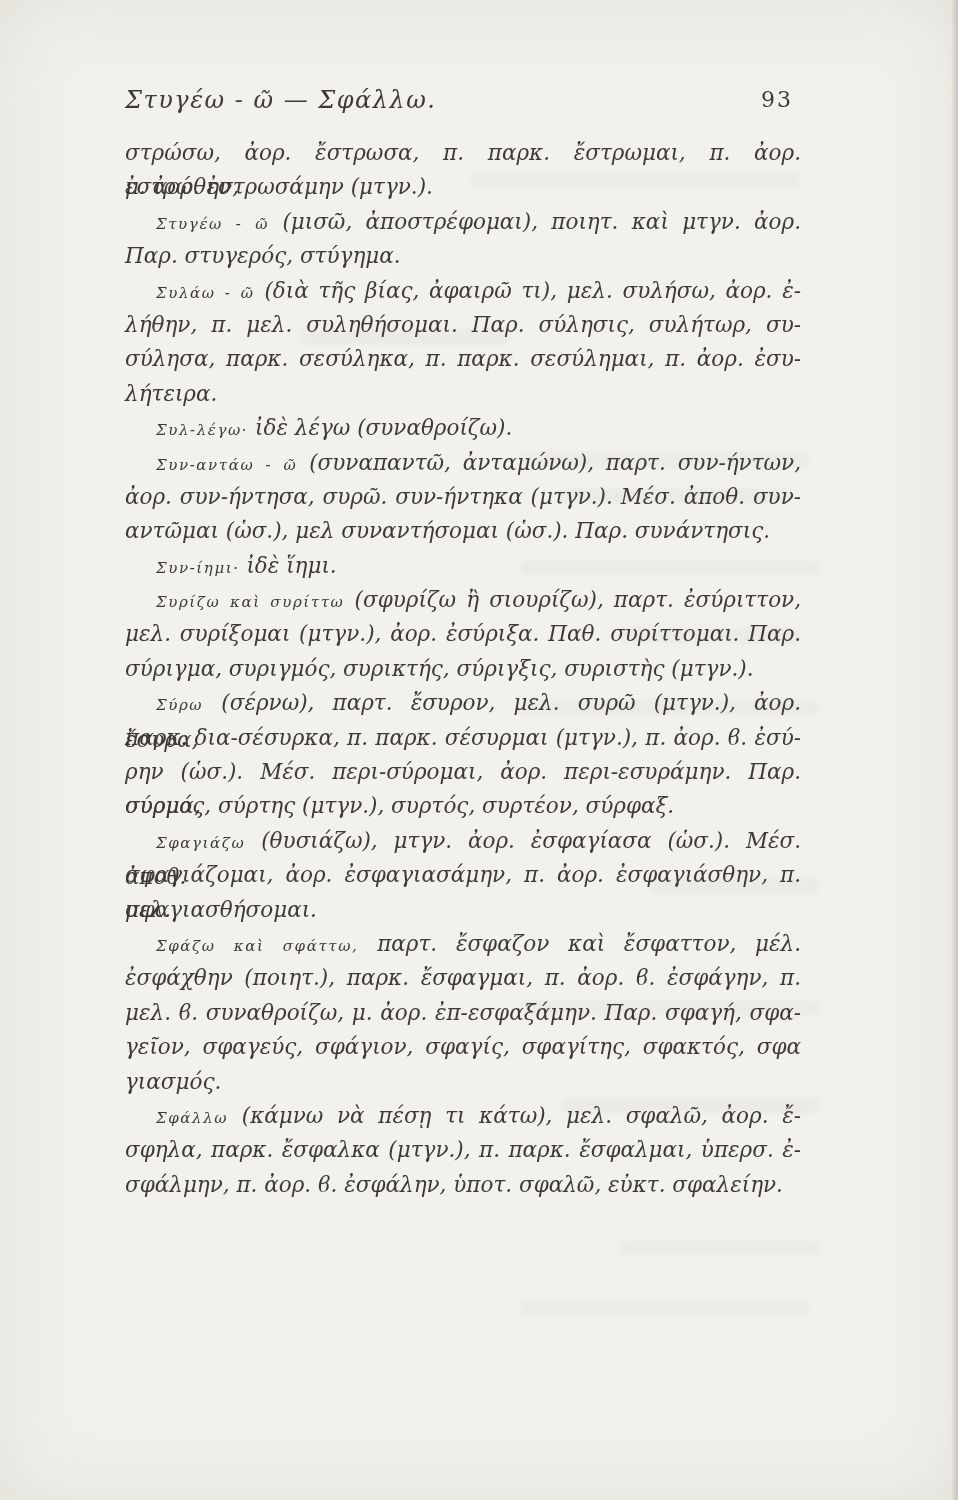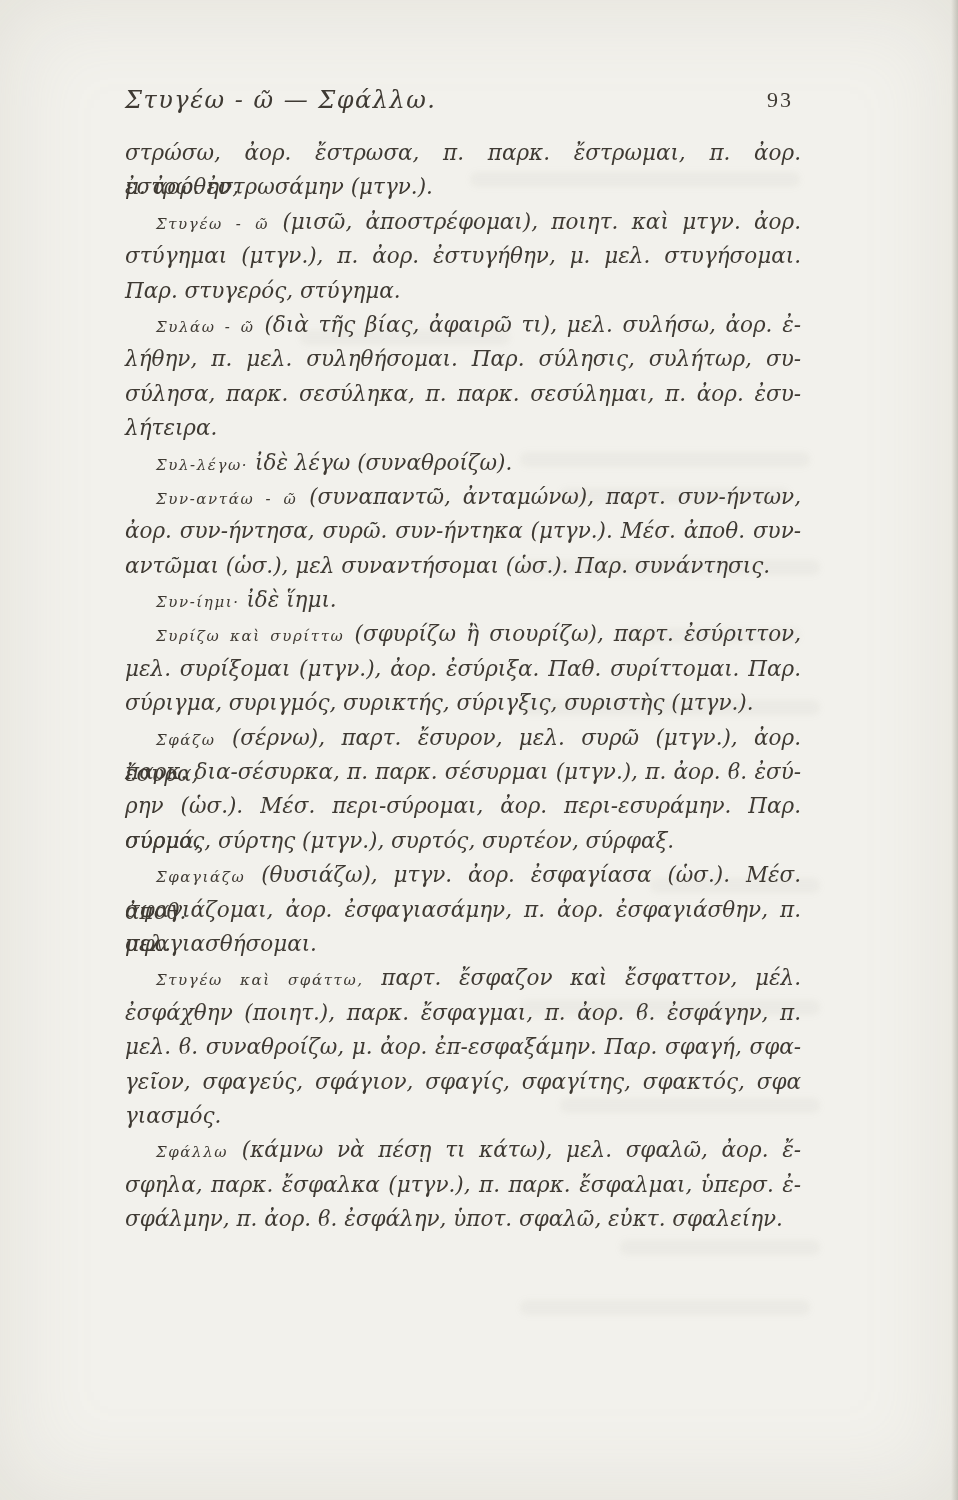--- a/index.html
+++ b/index.html
@@ -52,21 +52,20 @@
     letter-spacing: 1.5px;
     white-space: nowrap;
   }
   .page-number {
     position: absolute;
     right: 8px;
     top: 1px;
     font-size: 22px;
     letter-spacing: 2px;
     font-style: normal;
-    font-family: Liberation Serif, serif;
   }
   .page-body {
     position: absolute;
     top: 136px;
     left: 125px;
     width: 676px;
     font-size: 21.5px;
     line-height: 34.4px;
     font-style: italic;
   }
@@ -106,42 +105,41 @@
 
   <div class="running-header">
     <div class="header-title">Στυγέω - ῶ — Σφάλλω.</div>
     <div class="page-number">93</div>
   </div>
 
   <div class="page-body">
       <div class="line">στρώσω, ἀορ. ἔστρωσα, π. παρκ. ἔστρωμαι, π. ἀορ. ἐστρώθην,</div>
       <div class="line last">μ. ἀορ. ἐστρωσάμην (μτγν.).</div>
       <div class="line indent"><span class="lemma">Στυγέω - ῶ</span> (μισῶ, ἀποστρέφομαι), ποιητ. καὶ μτγν. ἀορ.</div>
-      <div class="line">στύγημαι (μτγν.), π. ἀορ. ἐστυγήθην, μ. μελ. στυγήσομαι.</div>
       <div class="line last">Παρ. στυγερός, στύγημα.</div>
       <div class="line indent"><span class="lemma">Συλάω - ῶ</span> (διὰ τῆς βίας, ἀφαιρῶ τι), μελ. συλήσω, ἀορ. ἐ-</div>
       <div class="line">λήθην, π. μελ. συληθήσομαι. Παρ. σύλησις, συλήτωρ, συ-</div>
       <div class="line">σύλησα, παρκ. σεσύληκα, π. παρκ. σεσύλημαι, π. ἀορ. ἐσυ-</div>
       <div class="line last">λήτειρα.</div>
       <div class="line indent last"><span class="lemma">Συλ-λέγω·</span> ἰδὲ λέγω (συναθροίζω).</div>
       <div class="line indent"><span class="lemma">Συν-αντάω - ῶ</span> (συναπαντῶ, ἀνταμώνω), παρτ. συν-ήντων,</div>
       <div class="line">ἀορ. συν-ήντησα, συρῶ. συν-ήντηκα (μτγν.). Μέσ. ἀποθ. συν-</div>
       <div class="line last">αντῶμαι (ὡσ.), μελ συναντήσομαι (ὡσ.). Παρ. συνάντησις.</div>
       <div class="line indent last"><span class="lemma">Συν-ίημι·</span> ἰδὲ ἵημι.</div>
       <div class="line indent"><span class="lemma">Συρίζω καὶ συρίττω</span> (σφυρίζω ἢ σιουρίζω), παρτ. ἐσύριττον,</div>
       <div class="line">μελ. συρίξομαι (μτγν.), ἀορ. ἐσύριξα. Παθ. συρίττομαι. Παρ.</div>
       <div class="line last">σύριγμα, συριγμός, συρικτής, σύριγξις, συριστὴς (μτγν.).</div>
-      <div class="line indent"><span class="lemma">Σφάζω</span> (σέρνω), παρτ. ἔσυρον, μελ. συρῶ (μτγν.), ἀορ. ἔσυρα,</div>
+      <div class="line indent"><span class="lemma">Σύρω</span> (σέρνω), παρτ. ἔσυρον, μελ. συρῶ (μτγν.), ἀορ. ἔσυρα,</div>
       <div class="line">παρκ. δια-σέσυρκα, π. παρκ. σέσυρμαι (μτγν.), π. ἀορ. ϐ. ἐσύ-</div>
       <div class="line">ρην (ὡσ.). Μέσ. περι-σύρομαι, ἀορ. περι-εσυράμην. Παρ. σύρμα,</div>
       <div class="line last">συρμός, σύρτης (μτγν.), συρτός, συρτέον, σύρφαξ.</div>
       <div class="line indent"><span class="lemma">Σφαγιάζω</span> (θυσιάζω), μτγν. ἀορ. ἐσφαγίασα (ὡσ.). Μέσ. ἀποθ.</div>
       <div class="line">σφαγιάζομαι, ἀορ. ἐσφαγιασάμην, π. ἀορ. ἐσφαγιάσθην, π. μελ.</div>
       <div class="line last">σφαγιασθήσομαι.</div>
-      <div class="line indent"><span class="lemma">Στυγέω καὶ σφάττω,</span> παρτ. ἔσφαζον καὶ ἔσφαττον, μέλ.</div>
+      <div class="line indent"><span class="lemma">Σφάζω καὶ σφάττω,</span> παρτ. ἔσφαζον καὶ ἔσφαττον, μέλ.</div>
       <div class="line">ἐσφάχθην (ποιητ.), παρκ. ἔσφαγμαι, π. ἀορ. ϐ. ἐσφάγην, π.</div>
       <div class="line">μελ. ϐ. συναθροίζω, μ. ἀορ. ἐπ-εσφαξάμην. Παρ. σφαγή, σφα-</div>
       <div class="line">γεῖον, σφαγεύς, σφάγιον, σφαγίς, σφαγίτης, σφακτός, σφα</div>
       <div class="line last">γιασμός.</div>
       <div class="line indent"><span class="lemma">Σφάλλω</span> (κάμνω νὰ πέσῃ τι κάτω), μελ. σφαλῶ, ἀορ. ἔ-</div>
       <div class="line">σφηλα, παρκ. ἔσφαλκα (μτγν.), π. παρκ. ἔσφαλμαι, ὑπερσ. ἐ-</div>
       <div class="line last">σφάλμην, π. ἀορ. ϐ. ἐσφάλην, ὑποτ. σφαλῶ, εὐκτ. σφαλείην.</div>
     </div>
 
 </div>

